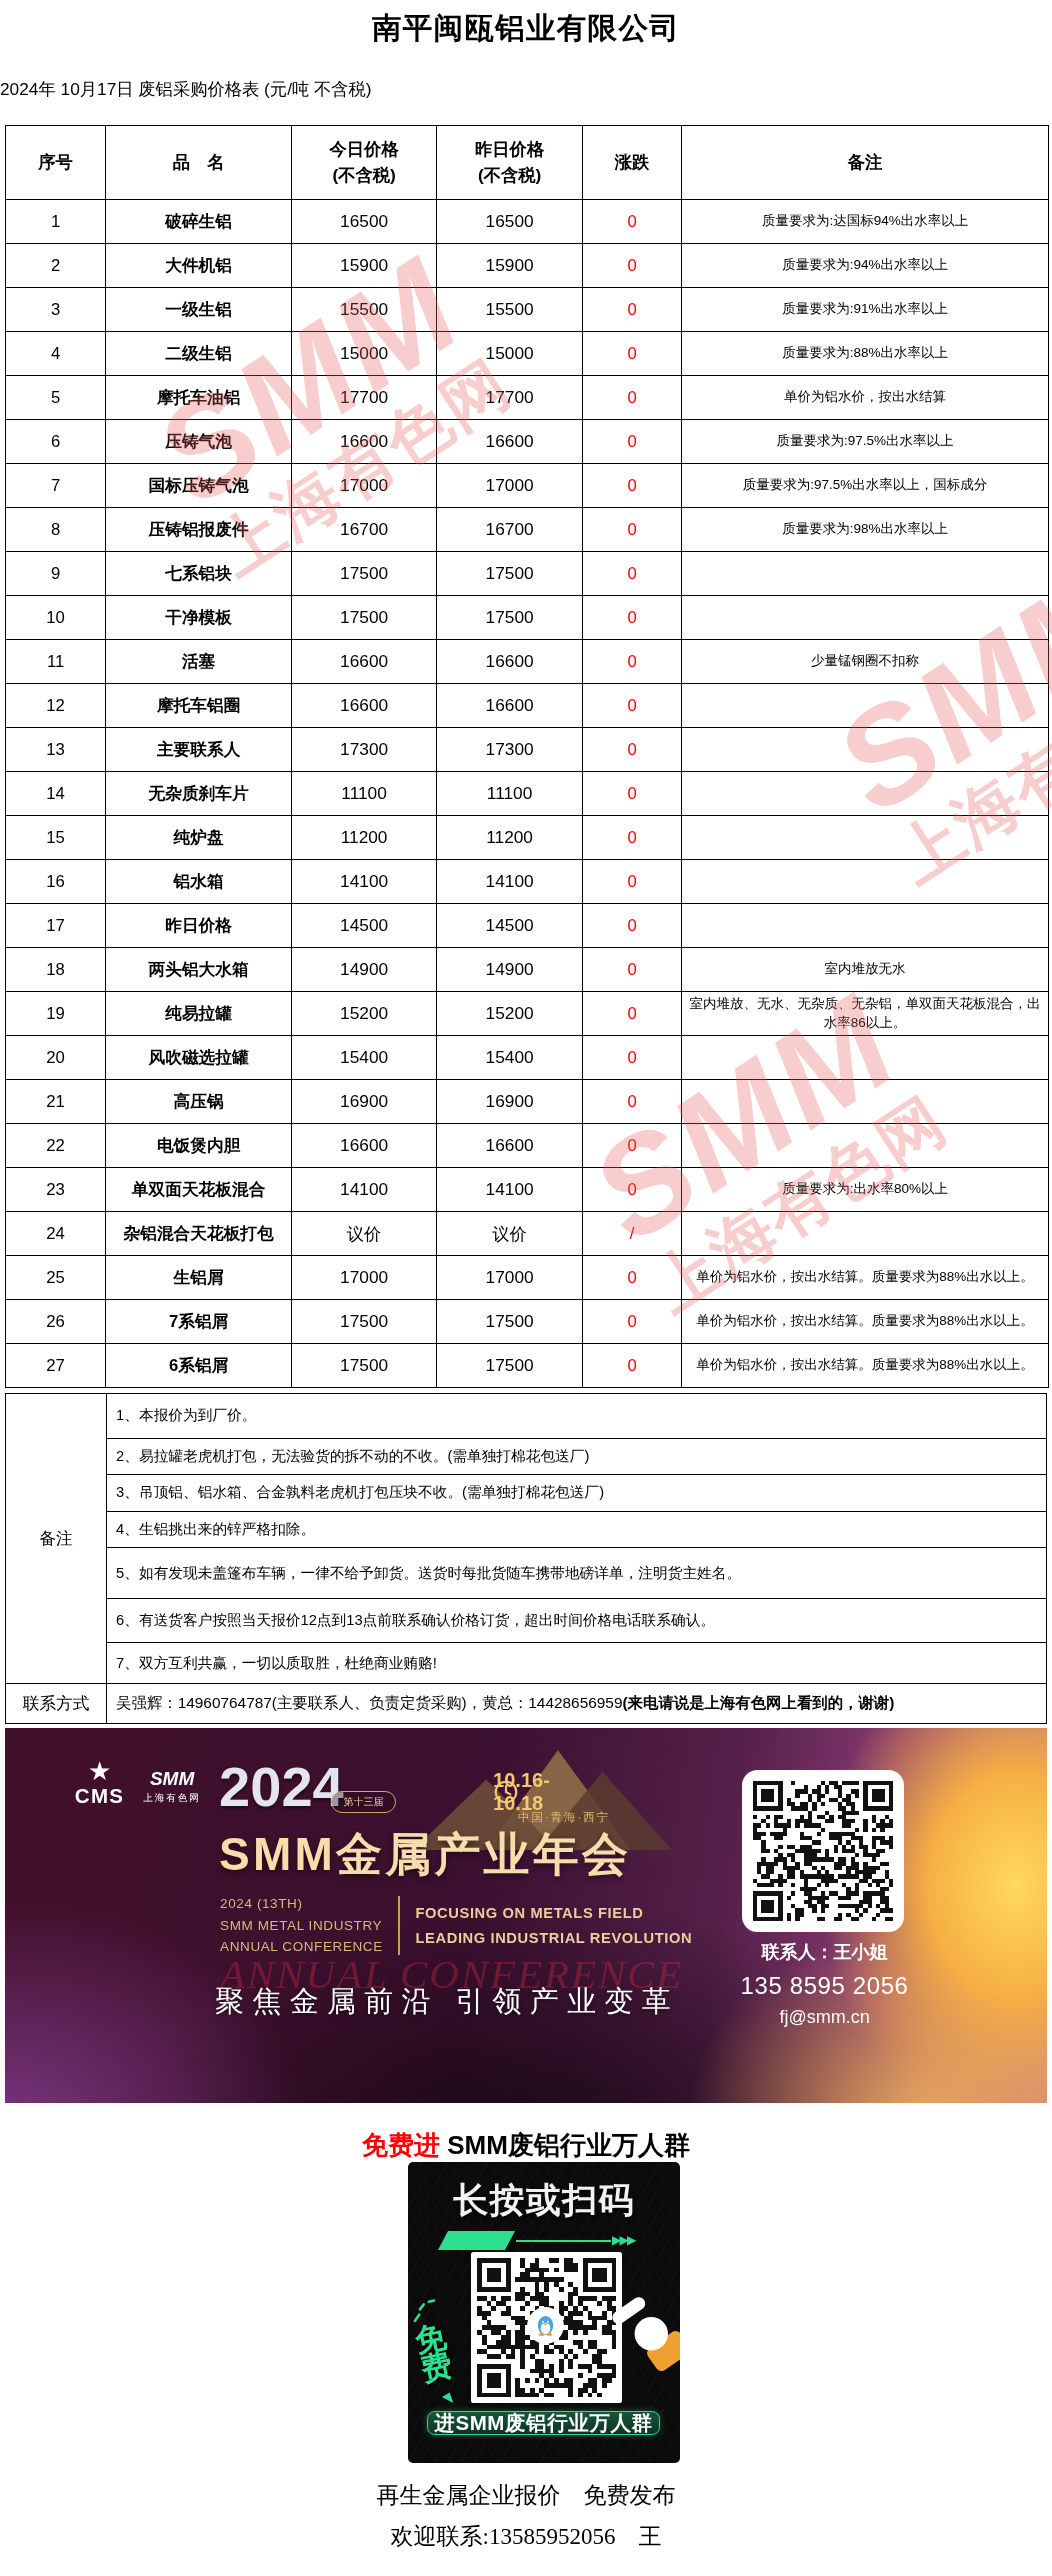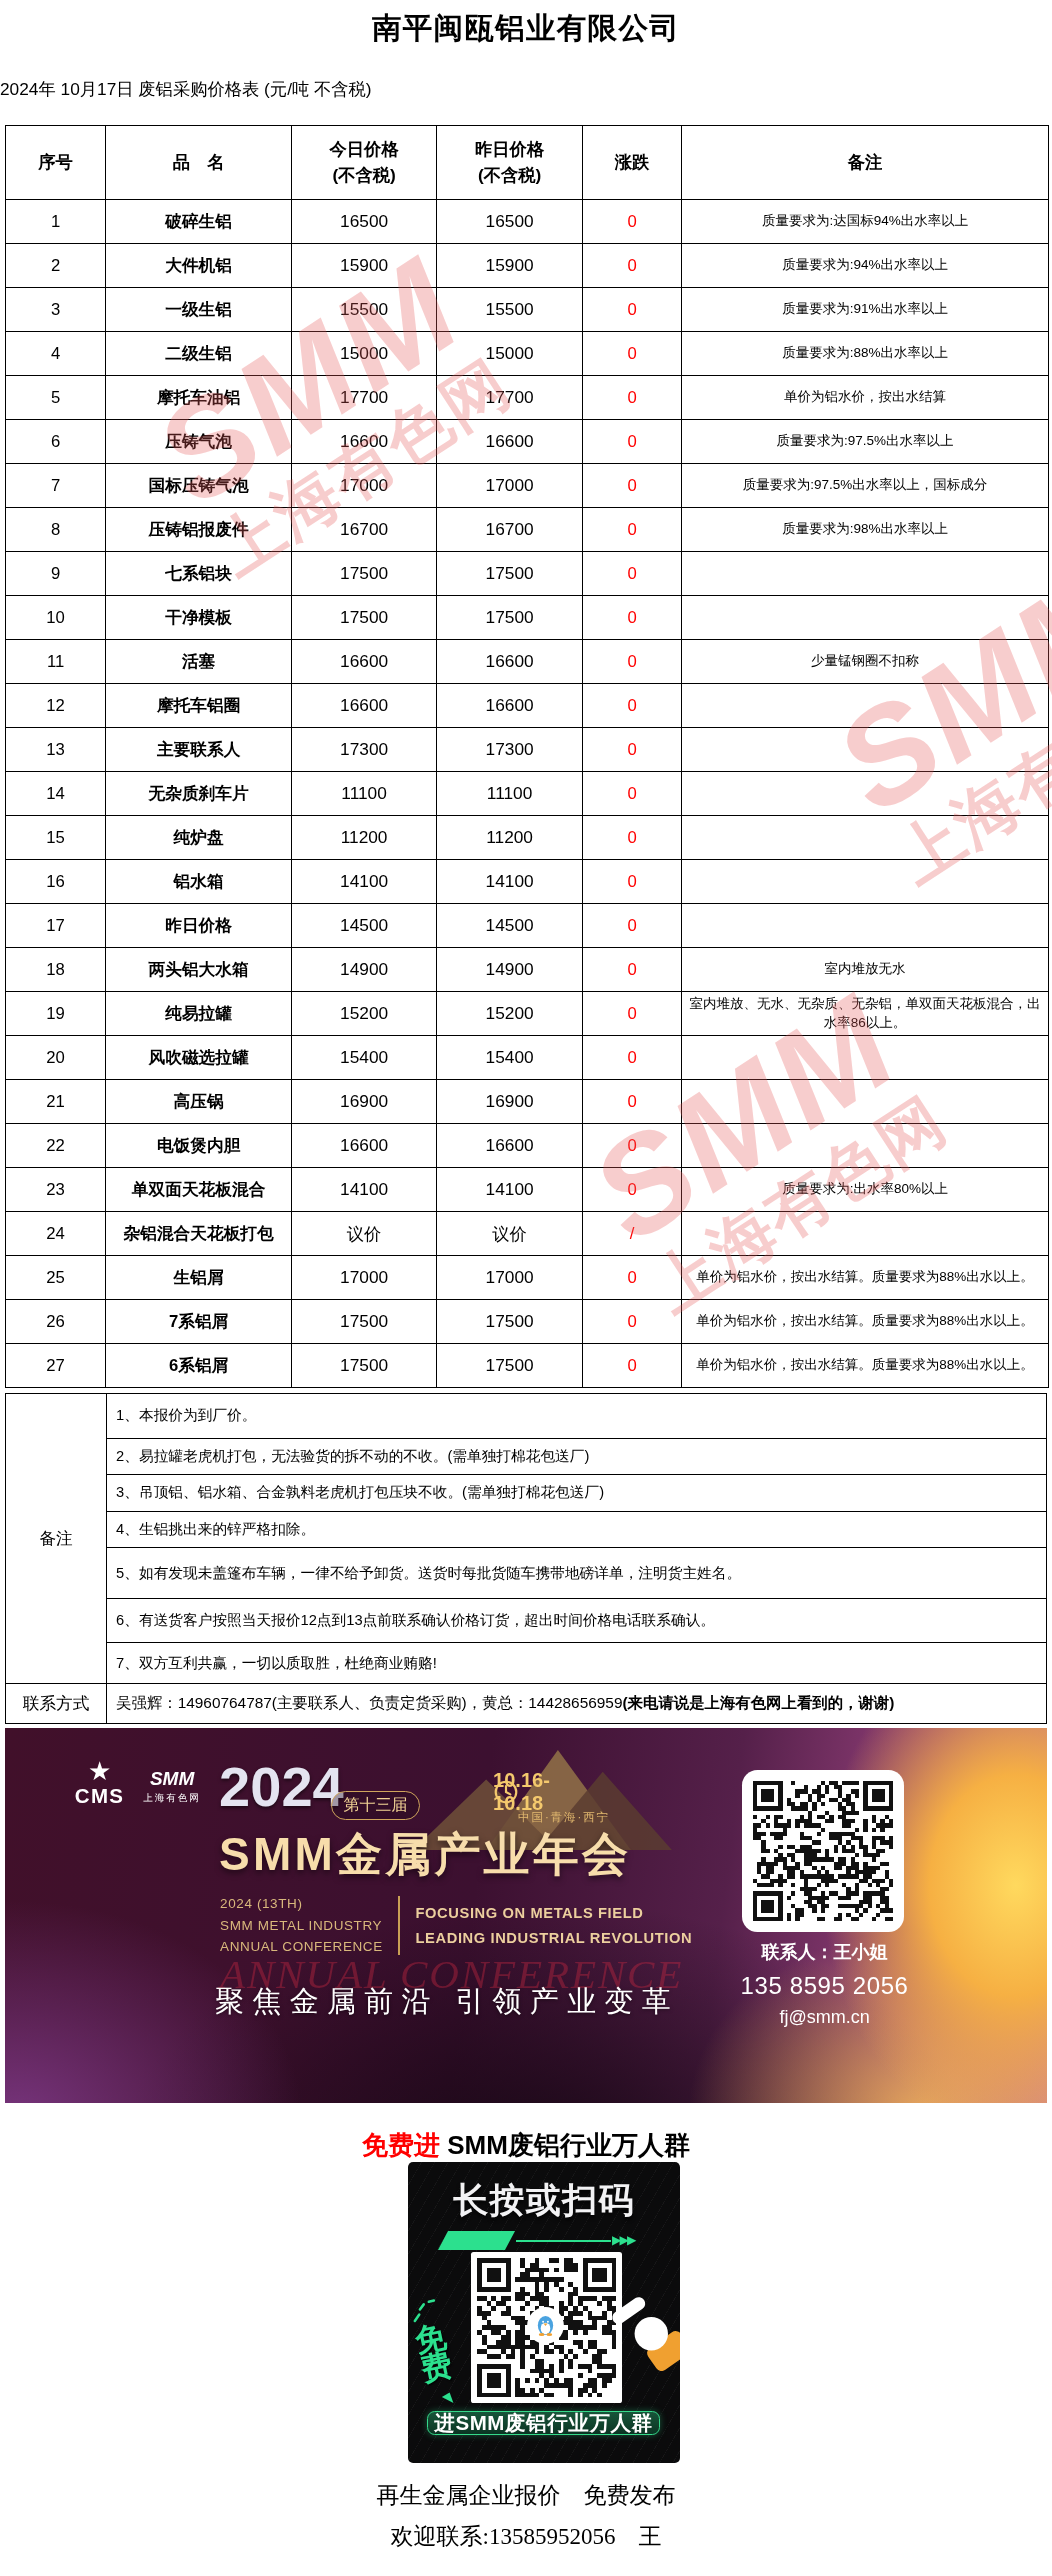--- a/index.html
+++ b/index.html
@@ -67,21 +67,21 @@
   .banner *{position:absolute;}
   .cms{left:61px;top:29.5px;width:67px;text-align:center;color:#fff;}
   .cms .cms-star{position:static;display:block;font-size:26px;line-height:1;}
   .cms .cms-text{position:static;display:block;font-size:20.5px;font-weight:bold;letter-spacing:1.3px;}
   .smm-logo{left:130px;top:40px;width:74px;text-align:center;color:#fff;}
   .smm-logo .smm-top{position:static;display:block;font-size:19px;font-weight:800;font-style:italic;}
   .smm-logo .smm-bottom{position:static;display:block;font-size:9.6px;letter-spacing:1.9px;margin-top:1.9px;}
   .year{left:214px;top:26px;font-size:56px;font-weight:800;color:#e4e4f0;
         text-shadow:0 1.9px 3.8px rgba(0,0,0,0.55);}
   .badge{left:326px;top:63px;border:1.3px solid #cfa55c;color:#f0d294;border-radius:15.4px;
-         padding:3.2px 11.5px;font-size:16px;background:rgba(35,8,26,0.35);}
+         padding:3.2px 11.5px;font-size:10px;background:rgba(35,8,26,0.35);}
   .mountains{left:385px;top:7.7px;width:282px;height:114px;}
   .dates{left:488px;top:51px;display:flex;align-items:center;gap:6.4px;color:#f4c96d;
          font-size:20px;font-weight:bold;}
   .dates svg{position:static;}
   .location{left:513px;top:82px;color:#e3b96f;font-size:11.5px;letter-spacing:1.9px;}
   .main-title{left:214px;top:96px;font-size:46px;font-weight:800;color:#f7ddab;
               letter-spacing:3.2px;text-shadow:0 2.6px 6.4px rgba(0,0,0,0.5);white-space:nowrap;}
   .sub{left:215px;top:165px;display:flex;align-items:stretch;}
   .sub-left{position:static;font-size:13.5px;color:#d9b87c;line-height:1.6;letter-spacing:0.6px;}
   .sub-div{position:static;width:1.9px;background:#c9a055;margin:2.6px 15.4px;}

